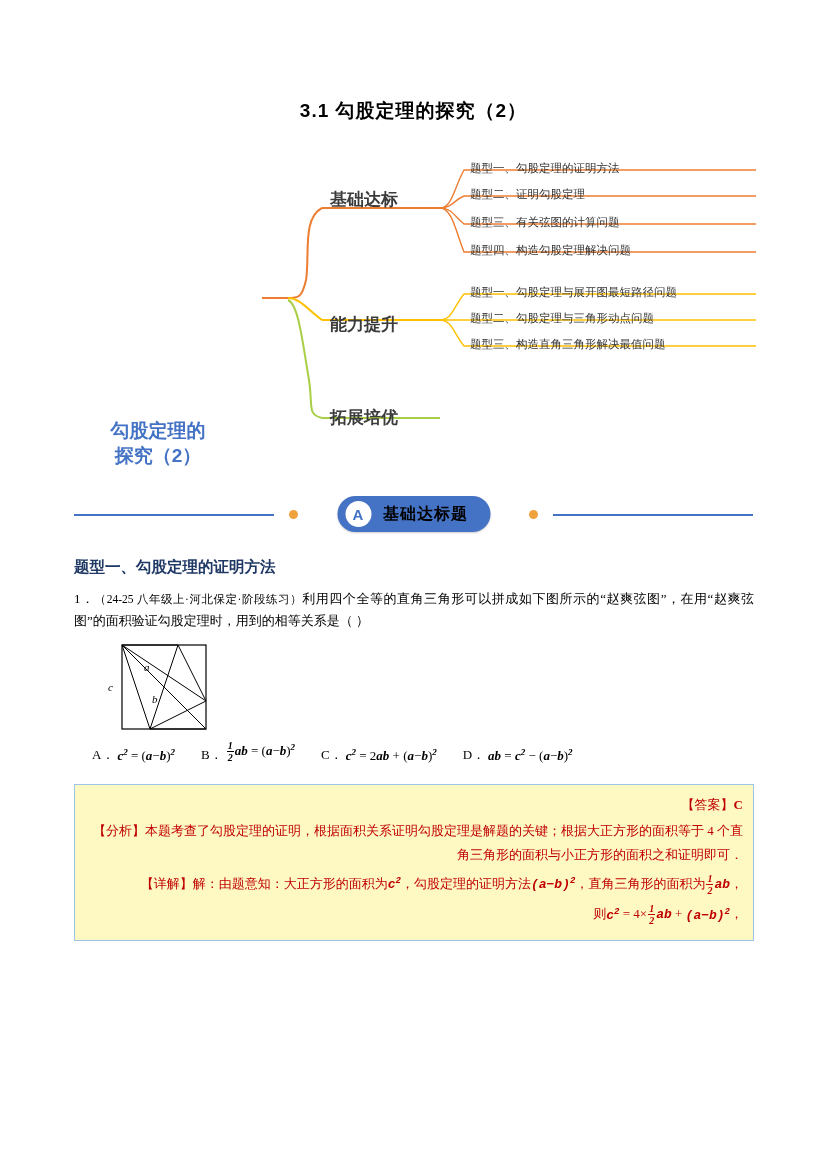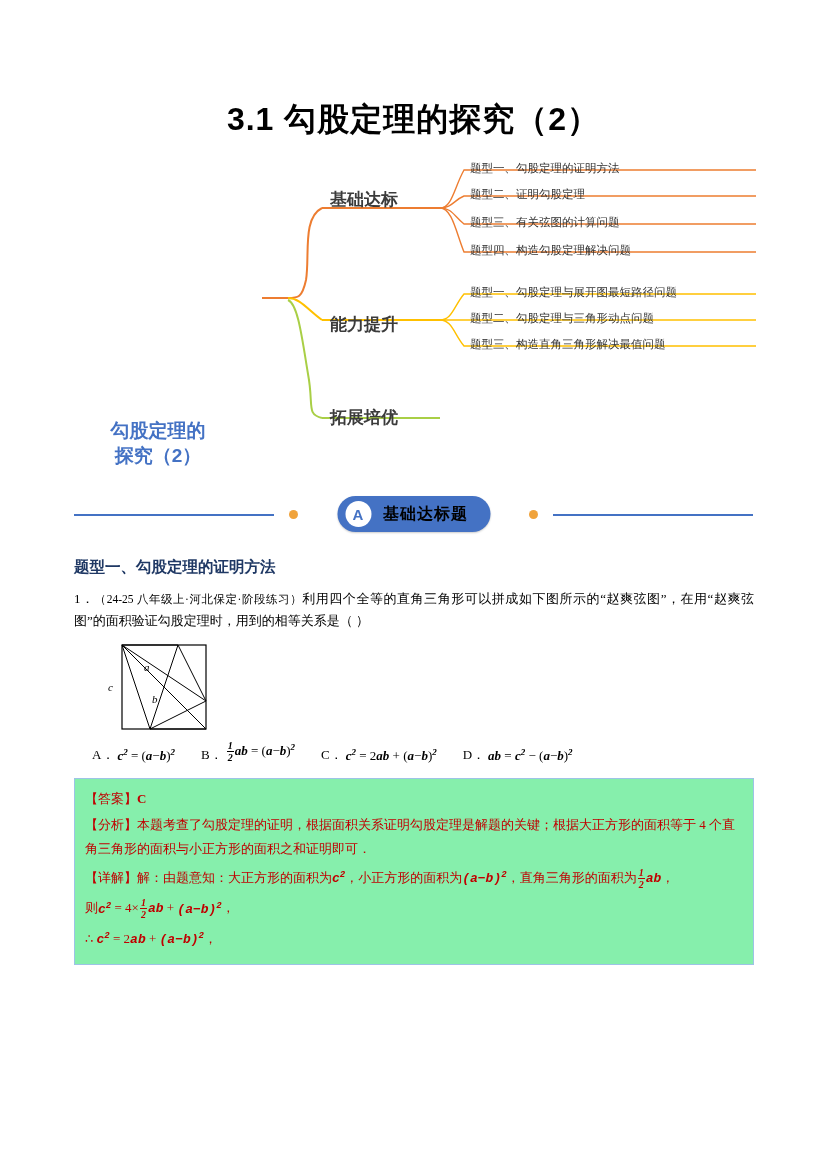--- a/index.html
+++ b/index.html
@@ -19,21 +19,21 @@
   }
   
   .doc-title {
     position: absolute;
     top: 98px;
     left: 0;
     width: 827px;
     text-align: center;
     font-family: "Liberation Sans", sans-serif;
     font-weight: bold;
-    font-size: 32px;
+    font-size: 19px;
     color: #000;
     letter-spacing: 1px;
   }
   
   .mindmap {
     position: absolute;
     left: 40px;
     top: 148px;
     width: 750px;
     height: 300px;
@@ -170,27 +170,28 @@
     line-height: 11px;
     margin: 0 1px;
     position: relative;
     top: -1px;
   }
   .frac .num { border-bottom: 1px solid #000; padding: 0 1px; font-style: italic; font-weight: bold;}
   .frac .den { padding: 0 1px; font-style: italic; font-weight: bold;}
   .frac.red .num { border-bottom-color: #c00000; }
   
   .answer-box {
-    margin-top: 14px;
+    margin-top: 20px;
     border: 1px solid #9dc3e6;
-    background: #86efac;
+    background: #fef9c3;
     padding: 8px 10px 10px 10px;
     color: #c00000;
     font-size: 13px;
     line-height: 24px;
+    text-align: right;
   }
   .ab-line { margin: 0 0 2px 0; }
   .bold { font-weight: bold; }
   .mono-i { font-style: italic; font-weight: bold; font-family: Liberation Mono, monospace; }
 </style>
 </head>
 <body>
 
 <div class="page">
 
@@ -299,30 +300,27 @@
     </div>
 
     <div class="answer-box">
       <div class="ab-line">
         <span>【答案】</span><span class="bold">C</span>
       </div>
       <div class="ab-line">
         <span>【分析】</span><span>本题考查了勾股定理的证明，根据面积关系证明勾股定理是解题的关键；根据大正方形的面积等于 4 个直角三角形的面积与小正方形的面积之和证明即可．</span>
       </div>
       <div class="ab-line">
-        <span>【详解】</span><span>解：由题意知：大正方形的面积为</span><span class="mono-i">c<span class="sup">2</span></span><span>，小正方形的面积为</span><span class="mono-i">(a−b)<span class="sup">2</span></span><span>，直角三角形的面积为</span><span class="frac red">
+        <span>【详解】</span><span>解：由题意知：大正方形的面积为</span><span class="mono-i">c<span class="sup">2</span></span><span>，勾股定理的证明方法</span><span class="mono-i">(a−b)<span class="sup">2</span></span><span>，直角三角形的面积为</span><span class="frac red">
             <span class="num">1</span>
             <span class="den">2</span>
           </span><span class="mono-i">ab</span><span>，</span>
       </div>
       <div class="ab-line">
         <span>则</span><span class="mono-i">c<span class="sup">2</span></span><span> = 4×</span><span class="frac red">
             <span class="num">1</span>
             <span class="den">2</span>
           </span><span class="mono-i">ab</span><span> + </span><span class="mono-i">(a−b)<span class="sup">2</span></span><span>，</span>
       </div>
-      <div class="ab-line">
-        <span>∴ </span><span class="mono-i">c<span class="sup">2</span></span><span> = 2</span><span class="mono-i">ab</span><span> + </span><span class="mono-i">(a−b)<span class="sup">2</span></span><span>，</span>
-      </div>
     </div>
 
   </div>
 </div>
 
 </body></html>

